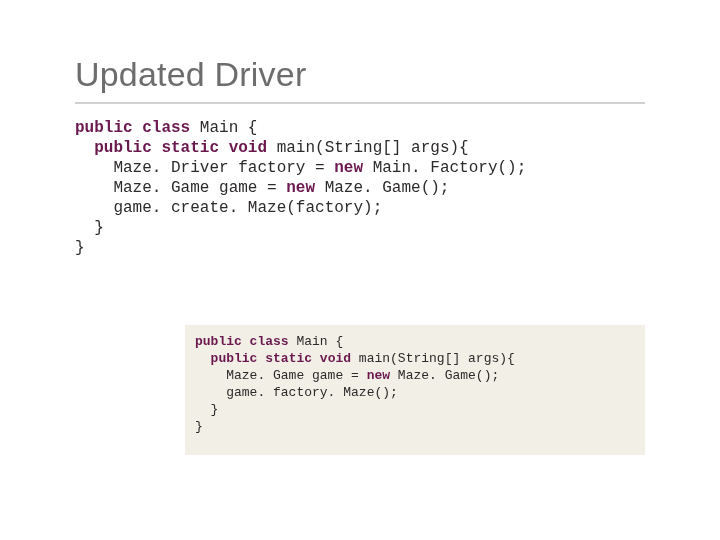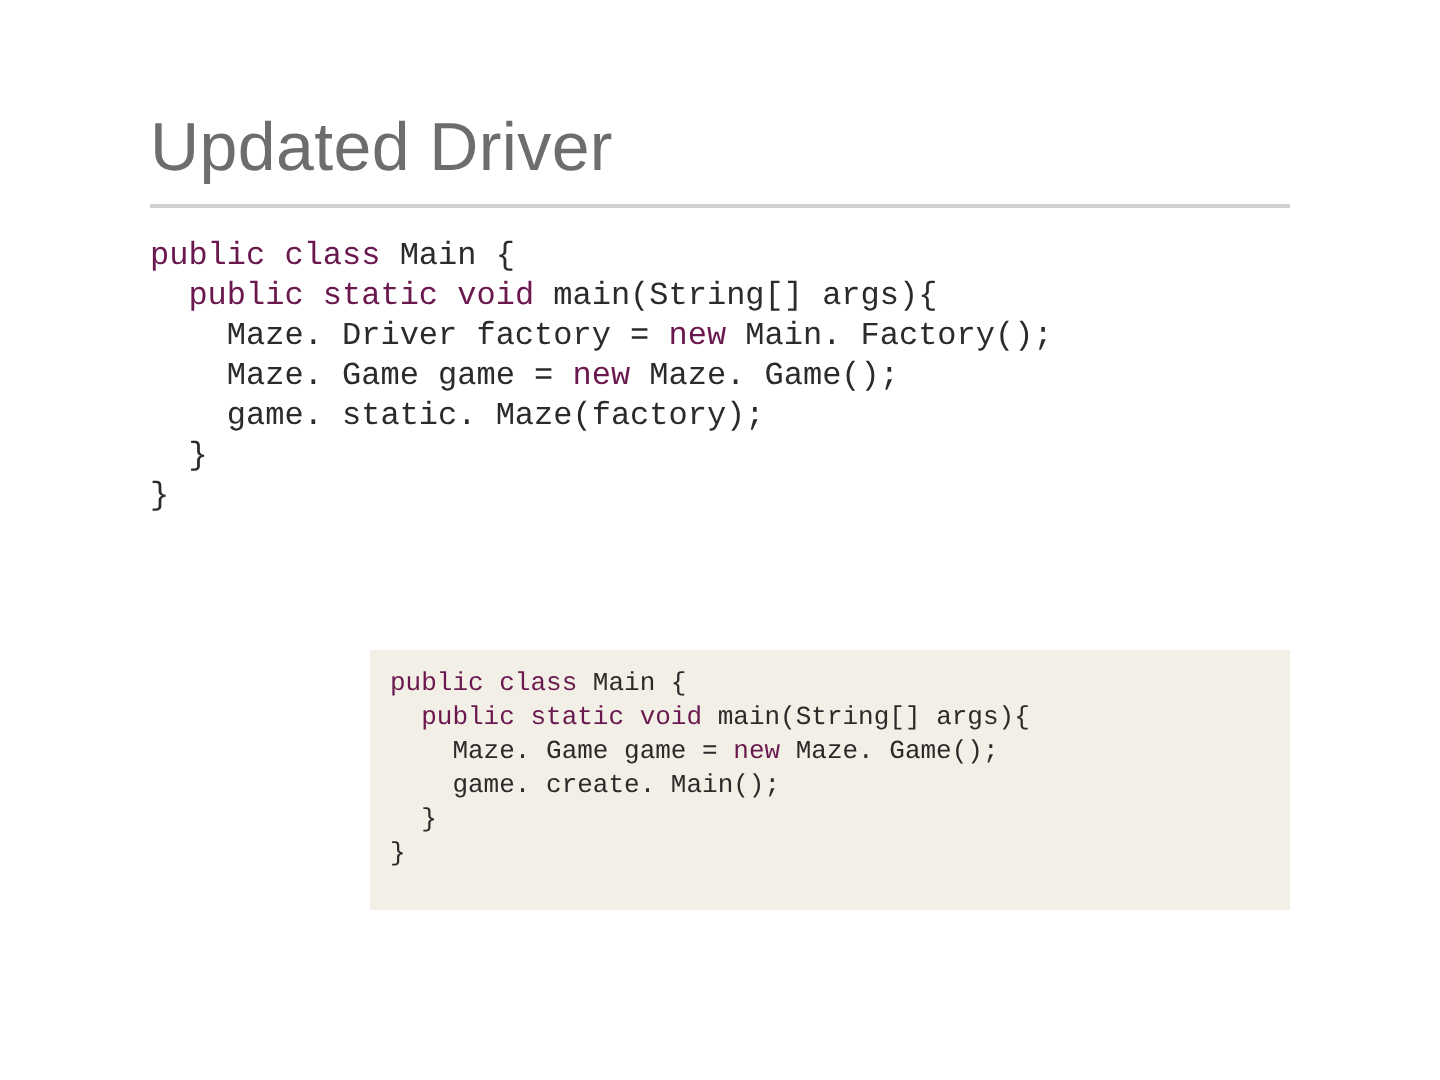--- a/index.html
+++ b/index.html
@@ -1,39 +1,39 @@
 <!DOCTYPE html>
 <html><head>
 <meta charset="utf-8">
 <style>
   html,body{margin:0;padding:0;width:720px;height:540px;background:#fff;font-family:Arial,Helvetica,sans-serif;color:#222}
   .slide{position:relative;width:720px;height:540px;box-sizing:border-box}
   .title{position:absolute;left:75px;top:55px;font-size:34px;color:#6d6d6d;letter-spacing:0.2px}
   .underline{position:absolute;left:75px;top:102px;width:570px;height:2px;background:#d0d0d0}
   .code1{position:absolute;left:75px;top:118px;font-family:"Courier New",Courier,monospace;font-size:16px;line-height:20px;white-space:pre;color:#2d2a2a}
-  .kw{font-weight:normal;color:#6b184f}
+  .kw{font-weight:bold;color:#6b184f}
   .codebox{position:absolute;left:185px;top:325px;width:460px;height:130px;background:#f1efe6;box-sizing:border-box;padding:8px 10px}
   .code2{font-family:"Courier New",Courier,monospace;font-size:13px;line-height:17px;white-space:pre;color:#2d2a2a}
 </style>
 </head>
 <body>
 
 <div class="slide">
   <div class="title">Updated Driver</div>
   <div class="underline"></div>
 
   <div class="code1"><span class="kw">public</span><span class="kw"> class</span><span> Main {</span>
 <span class="kw">  public</span><span class="kw"> static</span><span class="kw"> void</span><span> main(String[] args){</span>
 <span>    Maze. Driver factory = </span><span class="kw">new</span><span> Main. Factory();</span>
 <span>    Maze. Game game = </span><span class="kw">new</span><span> Maze. Game();</span>
-<span>    game. static. Maze(factory);</span>
+<span>    game. create. Maze(factory);</span>
 <span>  }</span>
 <span>}</span></div>
 
   <div class="codebox">
     <div class="code2"><span class="kw">public</span><span class="kw"> class</span><span> Main {</span>
 <span class="kw">  public</span><span class="kw"> static</span><span class="kw"> void</span><span> main(String[] args){</span>
 <span>    Maze. Game game = </span><span class="kw">new</span><span> Maze. Game();</span>
-<span>    game. create. Main();</span>
+<span>    game. factory. Maze();</span>
 <span>  }</span>
 <span>}</span></div>
   </div>
 </div>
 
 </body></html>

